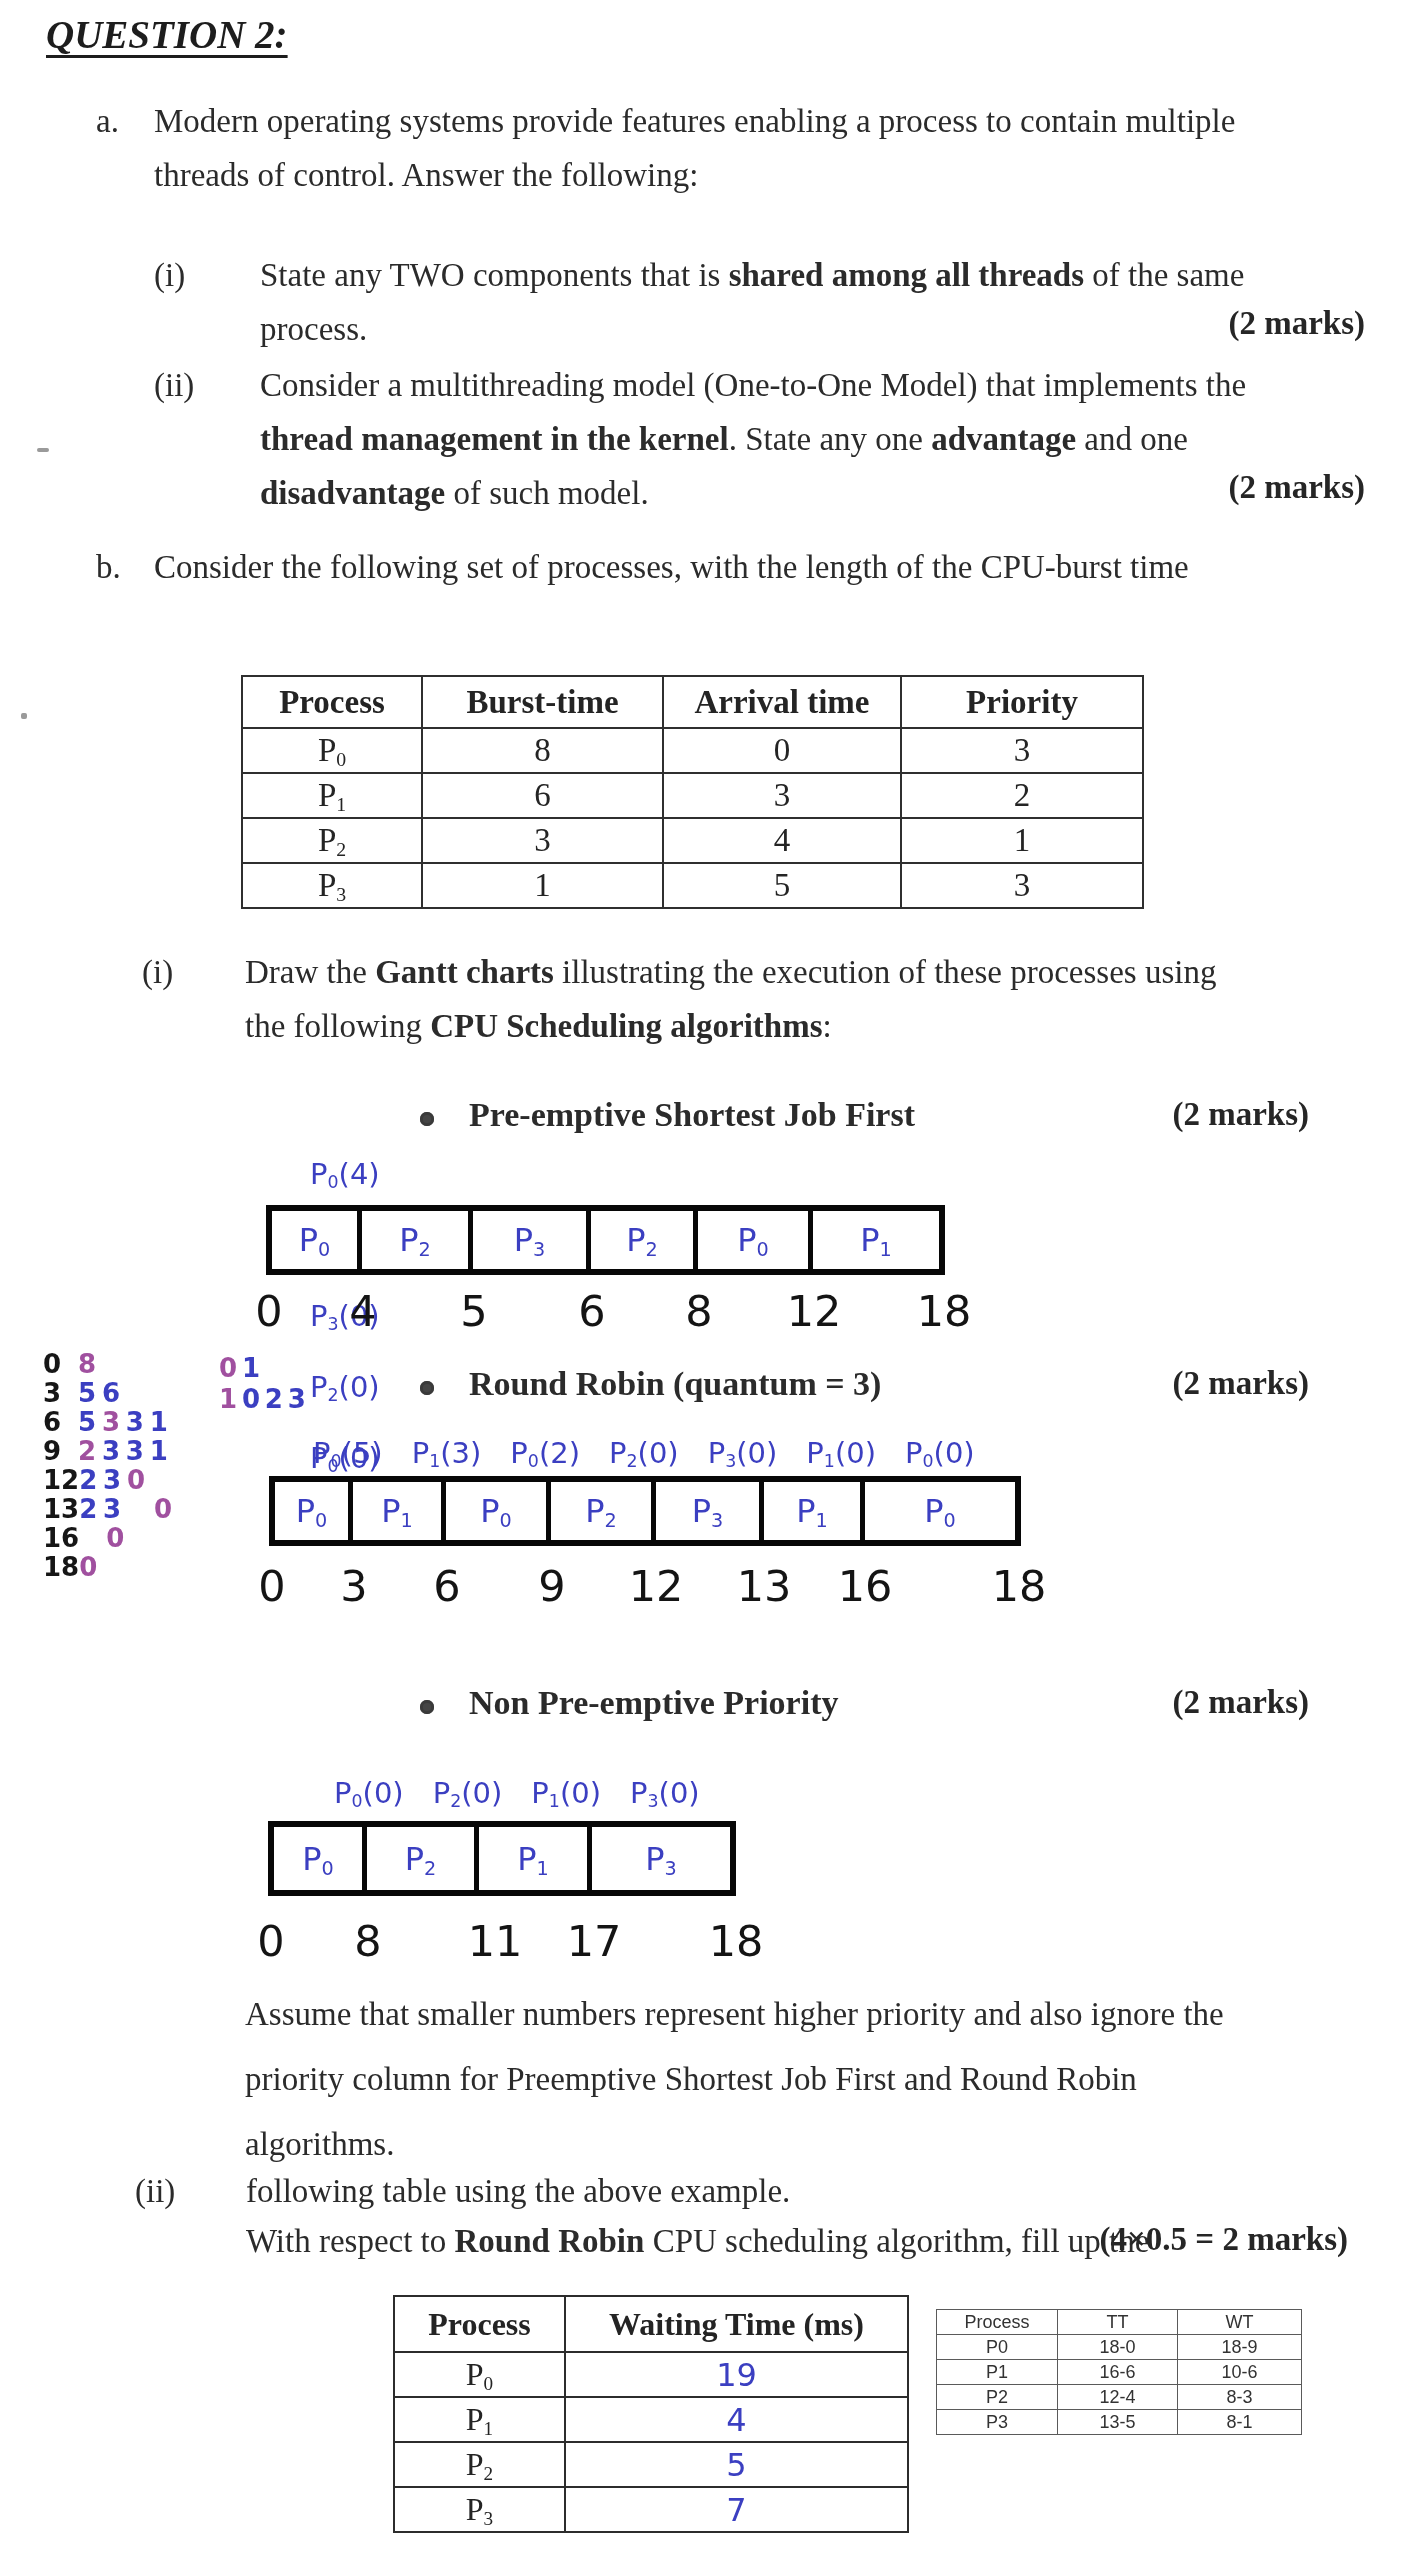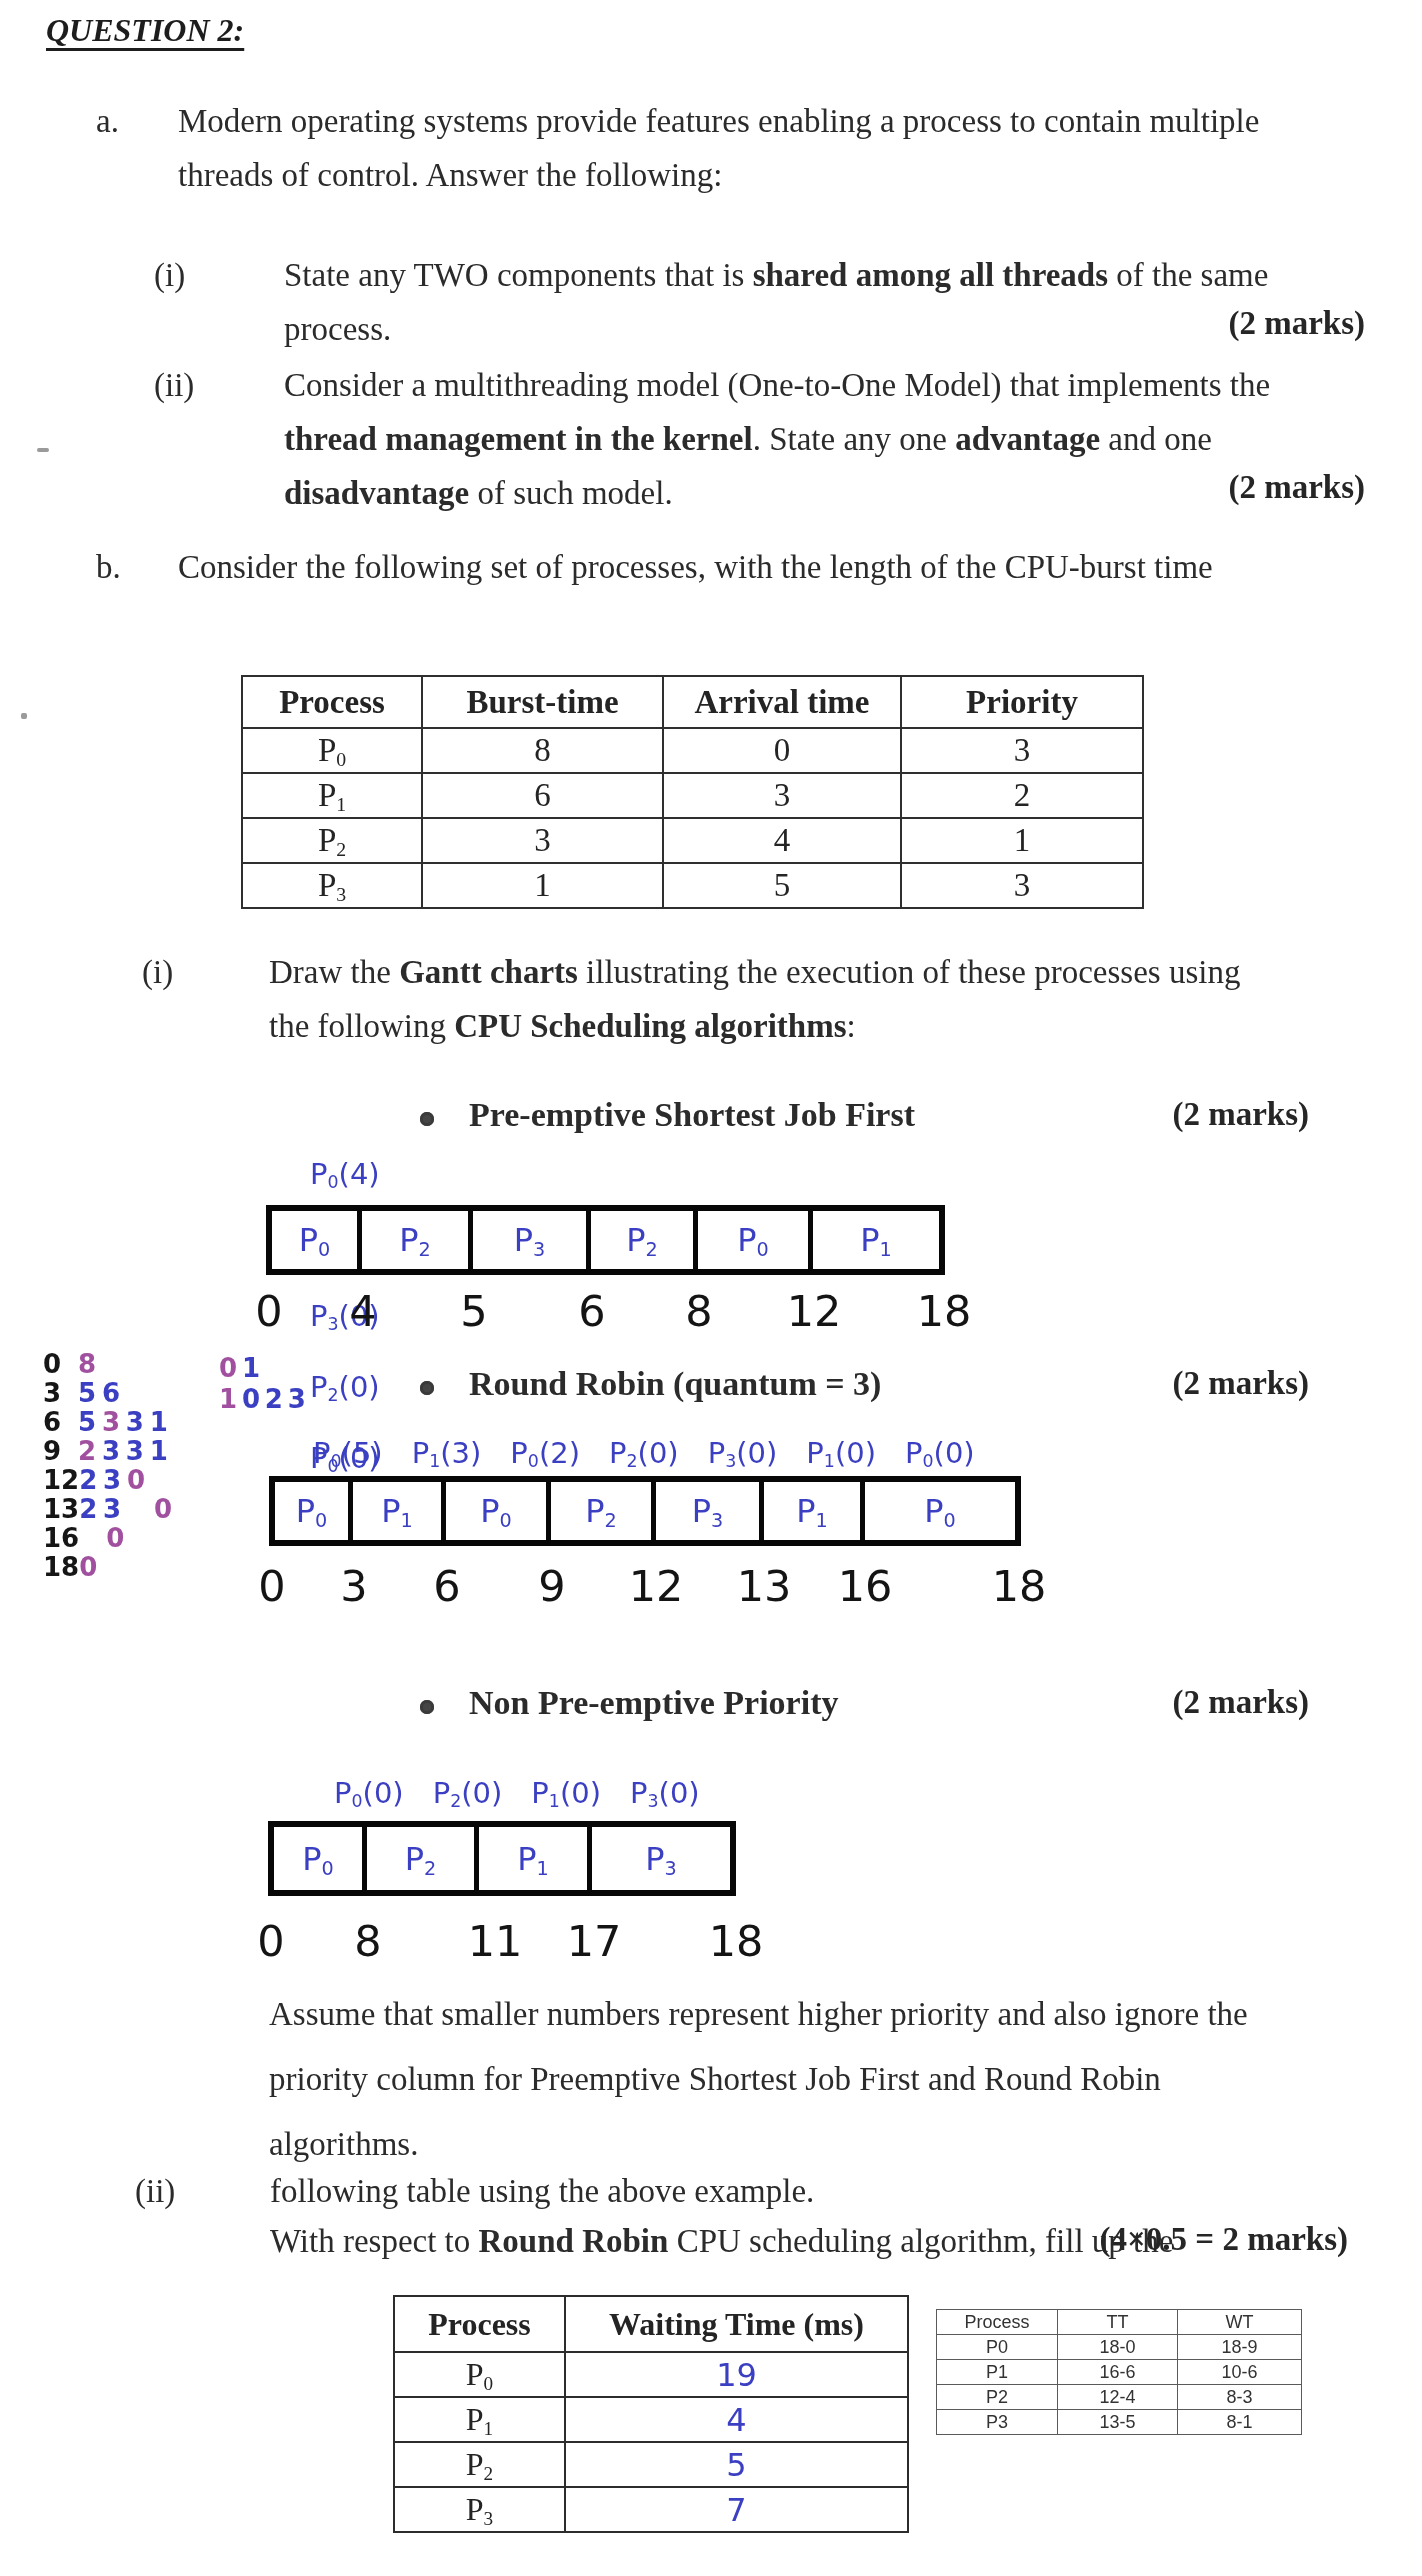--- a/index.html
+++ b/index.html
@@ -1,27 +1,27 @@
 <!DOCTYPE html>
 <html style="--ink-blue: #3b3fc1; --ink-purple: #a0509f;"><head>
 <meta charset="utf-8">
 <style>
   html,body{margin:0;padding:0;background:#e8e8e8;}
   .page{position:relative;width:1423px;height:2576px;background:#ffffff;
         font-family:"Liberation Serif",serif;color:#262626;overflow:hidden;}
   .abs{position:absolute;}
-  #heading{left:46px;top:11.5px;margin:0;font-size:32px;font-style:italic;font-weight:bold;
+  #heading{left:46px;top:11.5px;margin:0;font-size:39px;font-style:italic;font-weight:bold;
            color:#1d1d1d;text-decoration:underline;text-decoration-thickness:2.9px;text-underline-offset:6.7px;}
   .para,.sub{display:flex;align-items:flex-start;font-size:33px;line-height:54px;color:#2b2b2b;}
   .plabel{flex:0 0 58px;}
   #item-a-i .plabel,#item-a-ii .plabel{flex:0 0 106px;}
   #item-b-i .plabel{flex:0 0 103px;}
   #item-b-ii .plabel{flex:0 0 111px;}
   .ptext{flex:1;}
-  .line{white-space:nowrap;margin-left:24px;}
+  .line{white-space:nowrap;}
   .marks{position:absolute;right:0;bottom:5.8px;font-weight:bold;color:#262626;}
   b{font-weight:bold;}
   sub{font-size:60%;vertical-align:-0.25em;line-height:0;}
 
   table{border-collapse:collapse;table-layout:fixed;}
   .ptable{font-size:33px;text-align:center;color:#242424;}
   .ptable th,.ptable td{border:2.9px solid #2f2f2f;padding:0;overflow:hidden;}
   .ptable th{height:50px;font-weight:bold;}
   .ptable td{height:43px;}
   .wtable{font-size:32px;text-align:center;color:#242424;}

